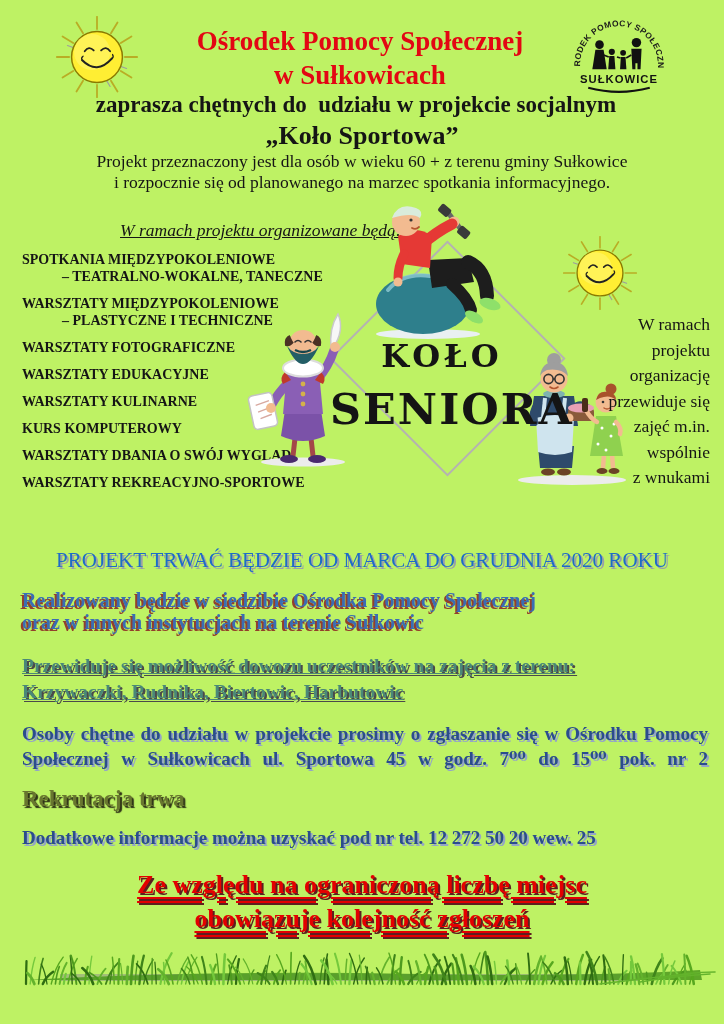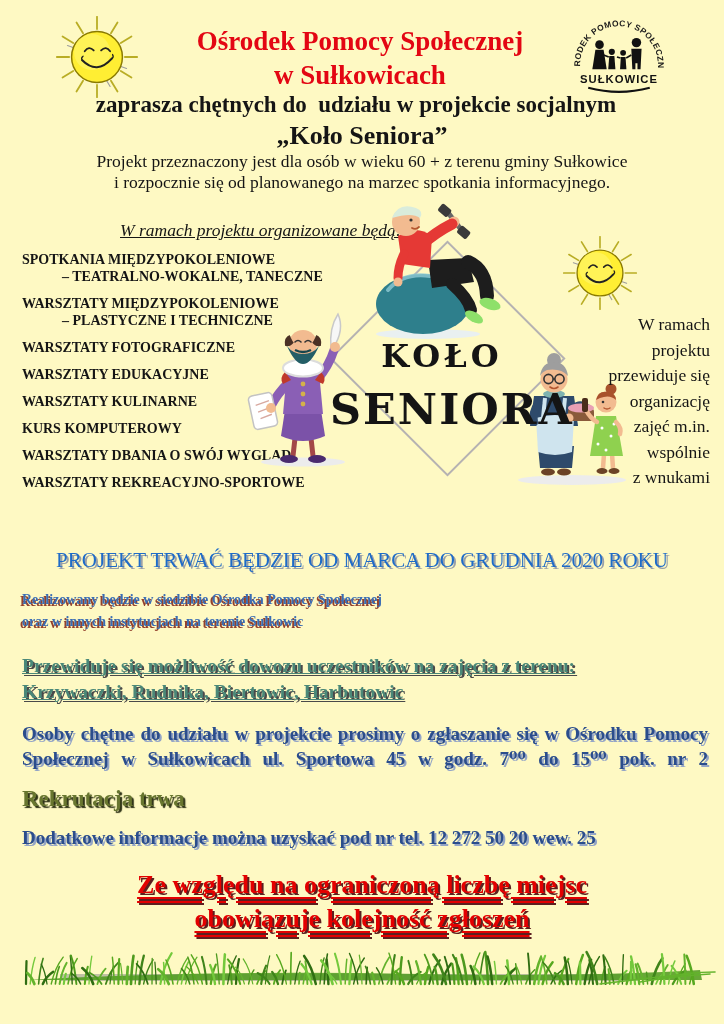--- a/index.html
+++ b/index.html
@@ -1,19 +1,19 @@
 <!DOCTYPE html>
 <html lang="pl"><head>
 <meta charset="utf-8">
 <style>
   html,body{margin:0;padding:0;background:#ffffff;}
   .page{
     position:relative;
     width:724px;height:1024px;
-    background:#fef9c3;
+    background:#bef264;
     overflow:hidden;
     font-family:"Liberation Serif","DejaVu Serif",serif;
     color:#151515;
   }
   .abs{position:absolute;}
 
   
   .sun{width:82px;height:82px;}
   .sun-left{left:56px;top:16px;}
   .sun-right{left:563px;top:236px;width:74px;height:74px;}
@@ -71,21 +71,21 @@
   }
 
   
   .duration{
     left:0;top:548px;width:724px;text-align:center;
     font-weight:normal;font-size:21px;color:#1e6bc8;
     text-shadow:2px 2px 0 #9aa0a8;
   }
   .location{
     left:22px;top:589px;width:620px;
-    font-weight:bold;font-size:14px;line-height:22px;color:#3a6db4;
+    font-weight:bold;font-size:20px;line-height:22px;color:#3a6db4;
     text-shadow:-2px 2px 0 #93402b;
   }
   .transport{
     left:22px;top:653px;width:688px;text-align:left;
     font-weight:bold;font-size:19.5px;line-height:26px;color:#4a8878;
     text-shadow:2px 2px 0 #4a4a4a;
   }
   .transport span{text-decoration:underline;}
   .signup{
     left:22px;top:721px;width:686px;
@@ -178,21 +178,21 @@
         <path d="M51.8,38 h4.6 l0.8,12 h-6.2 z"></path>
       <circle cx="67" cy="24" r="4.6"></circle>
         <path d="M62,30 h10 l-1,20 h-3 v-6 h-2 v6 h-3 z"></path>
       <path d="M35,36 L40,38 M48,38 L51.5,39 M57,39 L62,36" stroke="#111" stroke-width="1.6" fill="none"></path>
     </g>
     <text x="50" y="63" text-anchor="middle" font-size="11" font-weight="bold" letter-spacing="1" fill="#111" font-family="Liberation Sans, sans-serif">SUŁKOWICE</text>
     <path d="M 20 68 Q 50 76 80 68" fill="none" stroke="#111" stroke-width="2.2"></path>
   </svg>
 
   <div class="abs invite">zaprasza chętnych do  udziału w projekcie socjalnym</div>
-  <div class="abs project-name">„Koło Seniora”</div>
+  <div class="abs project-name">„Koło Sportowa”</div>
   <div class="abs desc">
     <div>Projekt przeznaczony jest dla osób w wieku 60 + z terenu gminy Sułkowice</div>
     <div>i rozpocznie się od planowanego na marzec spotkania informacyjnego.</div>
   </div>
 
   <div class="abs program-heading">W ramach projektu organizowane będą:</div>
 
   <div class="abs program-list">
     <div class="program-item">
       <span>SPOTKANIA MIĘDZYPOKOLENIOWE</span>
@@ -323,22 +323,22 @@
     </svg>
 
   <div class="abs badge">
     <div class="l1">KOŁO</div>
     <div class="l2">SENIORA</div>
   </div>
 
   <div class="abs side-note">
     <div>W ramach</div>
     <div>projektu</div>
+    <div>organizację</div>
     <div>przewiduje się</div>
-    <div>organizację</div>
     <div>zajęć m.in.</div>
     <div>wspólnie</div>
     <div>z wnukami</div>
   </div>
 
   <div class="abs duration">PROJEKT TRWAĆ BĘDZIE OD MARCA DO GRUDNIA 2020 ROKU</div>
 
   <div class="abs location">
     <div>Realizowany będzie w siedzibie Ośrodka Pomocy Społecznej</div>
     <div>oraz w innych instytucjach na terenie Sułkowic</div>

